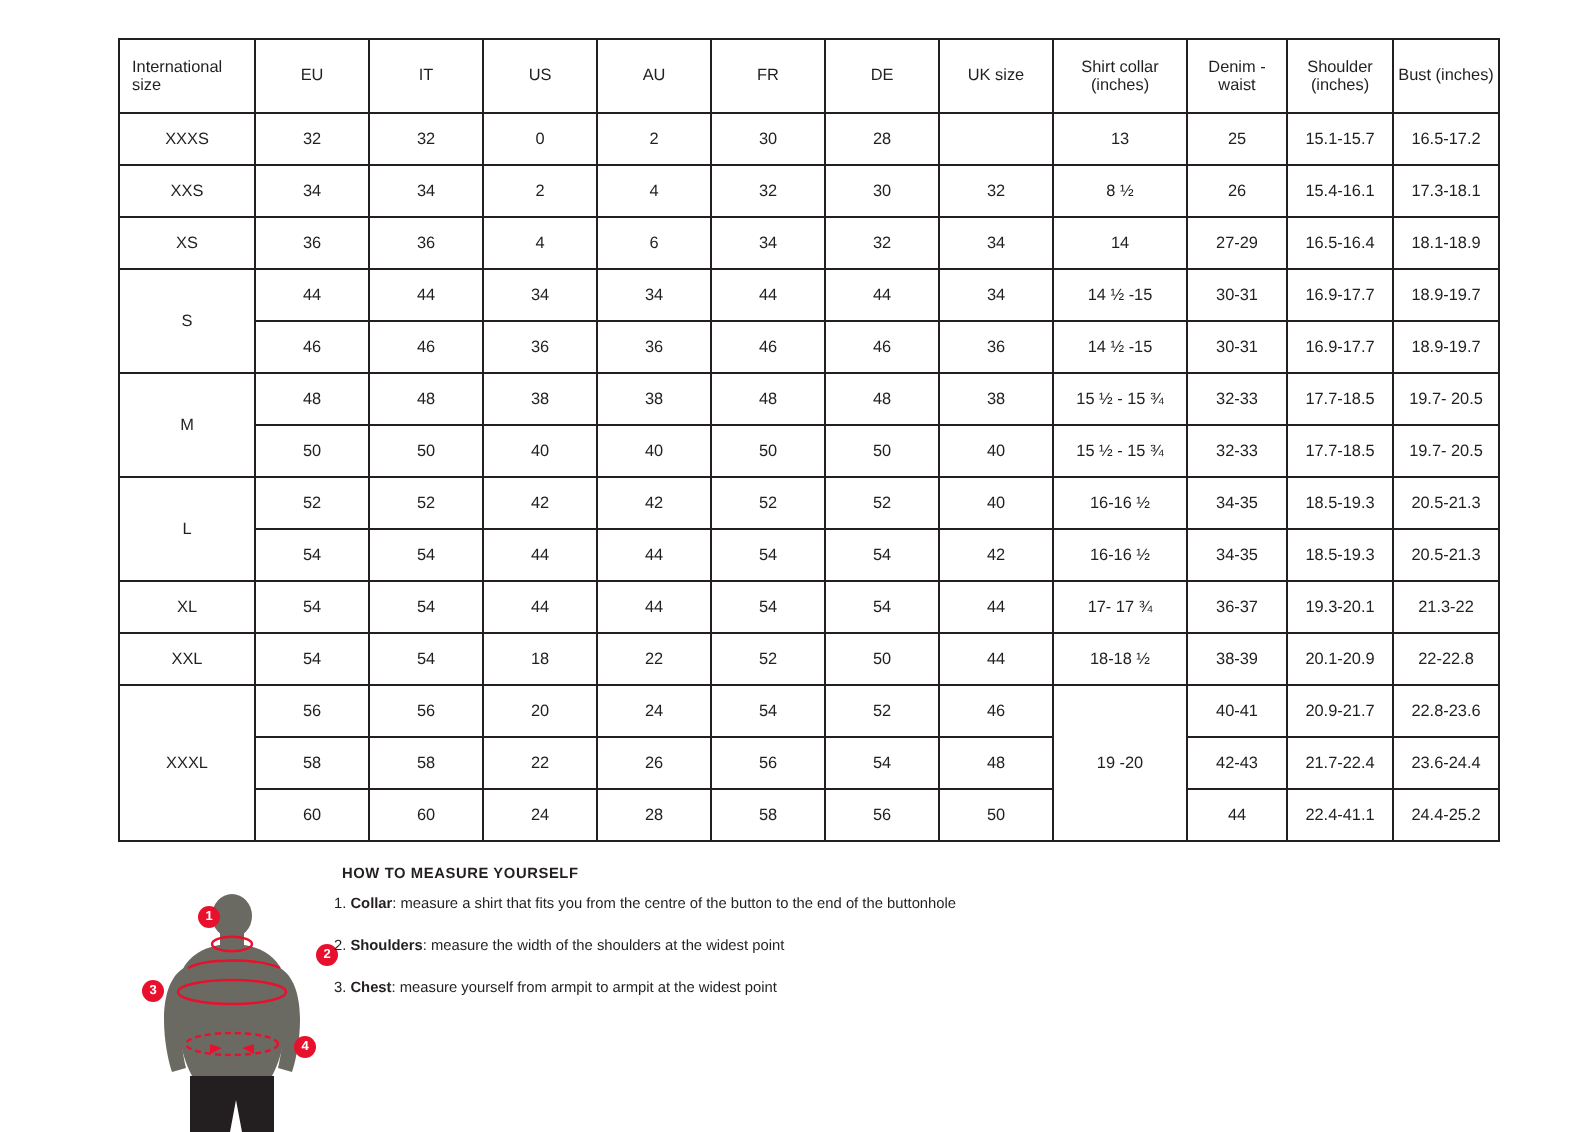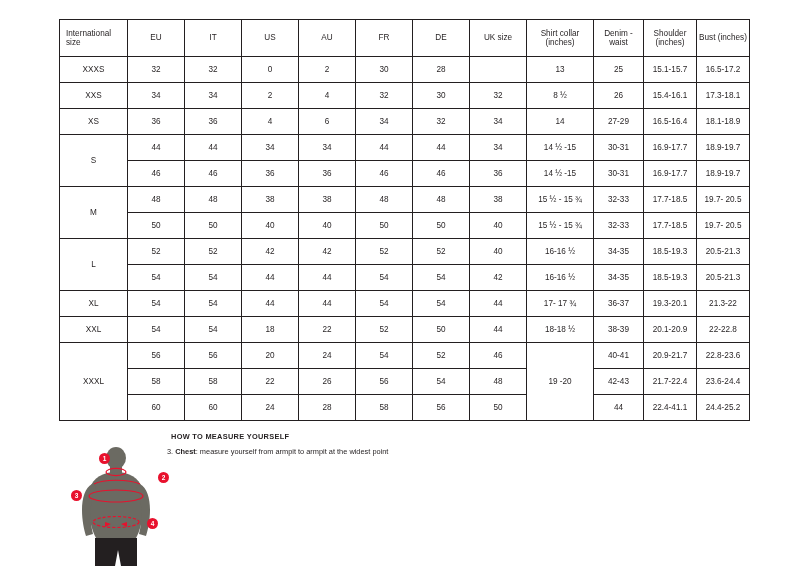--- a/index.html
+++ b/index.html
@@ -361,16 +361,18 @@
       <path d="M42 81 L48 78 L42 76 Z" fill="#e8112d"></path>
       <path d="M64 81 L58 78 L64 76 Z" fill="#e8112d"></path>
     </svg>
     <div class="num-badge" style="left:36px; top:7px;">1</div>
     <div class="num-badge" style="left:95px; top:26px;">2</div>
     <div class="num-badge" style="left:8px; top:44px;">3</div>
     <div class="num-badge" style="left:84px; top:72px;">4</div>
   </div>
 
   <div class="instructions">
+      <div class="line"><span>1. </span><b>Collar</b><span>: measure a shirt that fits you from the centre of the button to the end of the buttonhole</span></div>
+      <div class="line"><span>2. </span><b>Shoulders</b><span>: measure the width of the shoulders at the widest point</span></div>
       <div class="line"><span>3. </span><b>Chest</b><span>: measure yourself from armpit to armpit at the widest point</span></div>
     </div>
 
 </div>
 
 </body></html>

